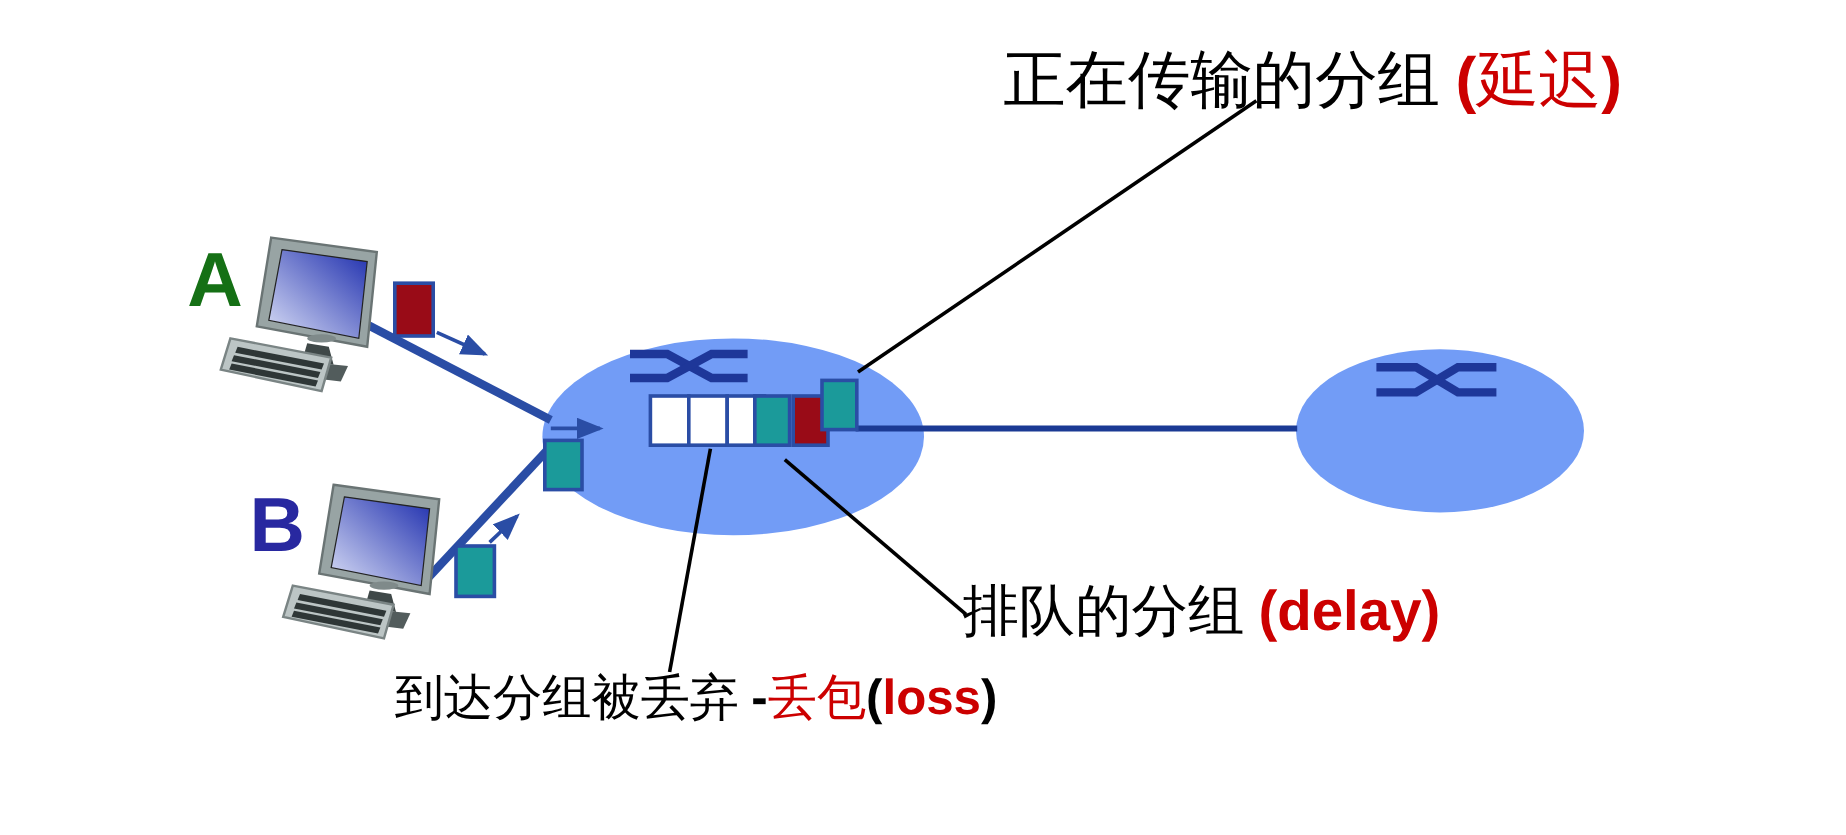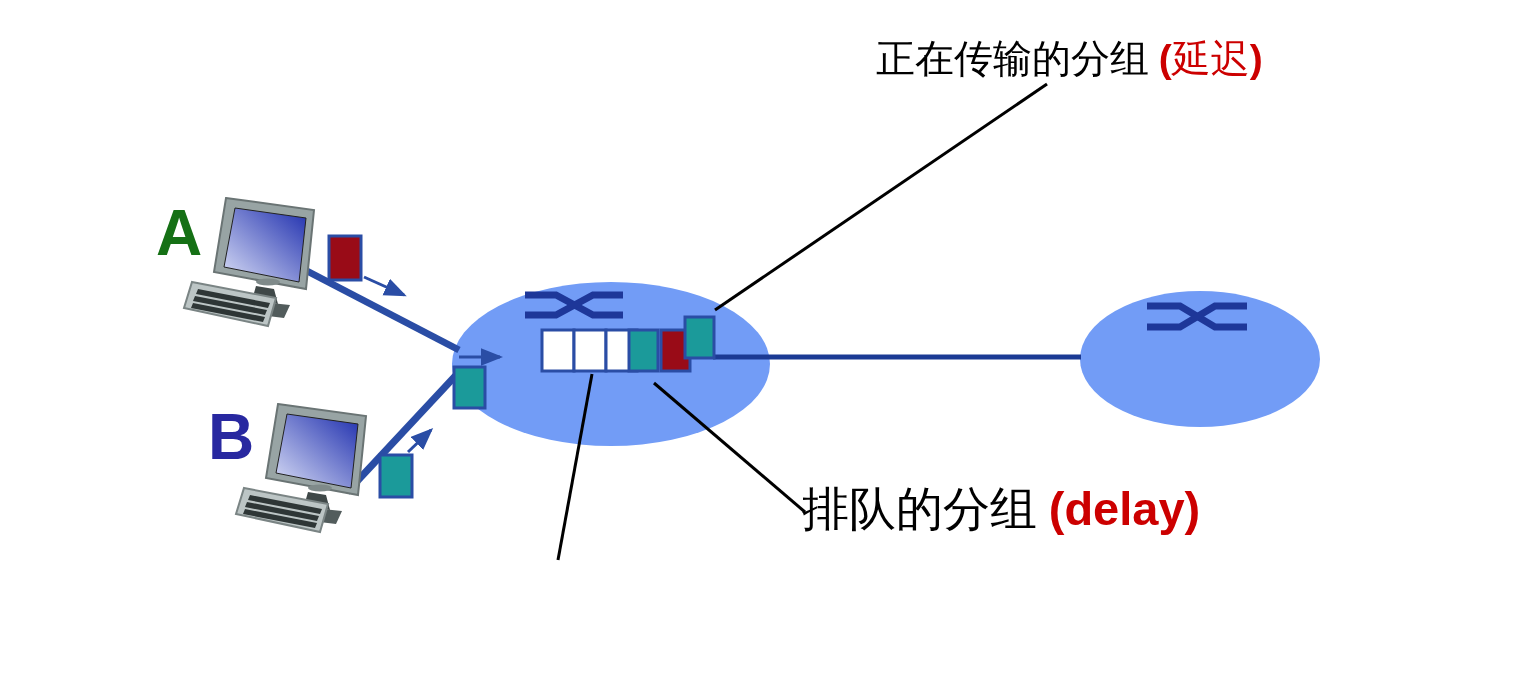--- a/index.html
+++ b/index.html
@@ -5,21 +5,21 @@
   html,body{margin:0;padding:0;}
   body{
     width:1538px;height:696px;position:relative;background:#ffffff;
     font-family:"Liberation Serif","DejaVu Serif",serif;overflow:hidden;
   }
   svg.diagram{position:absolute;left:0;top:0;}
   .lbl{position:absolute;white-space:nowrap;color:#000;}
   .en-bold{font-family:"Liberation Sans","DejaVu Sans",sans-serif;font-weight:bold;}
   .red{color:#cc0000;}
   .b{font-weight:bold;}
-  #label-transmitting{left:876px;top:32px;font-size:39px;}
+  #label-transmitting{left:836px;top:32px;font-size:52px;}
   #label-queued{left:802px;top:478px;font-size:47px;}
   #label-buffer{left:230px;top:554px;width:700px;text-align:center;font-size:41px;line-height:55px;}
   #host-a{left:156px;top:196px;font-size:64px;font-weight:bold;color:#157015;
           font-family:"Liberation Sans","DejaVu Sans",sans-serif;}
   #host-b{left:208px;top:400px;font-size:64px;font-weight:bold;color:#2828a0;
           font-family:"Liberation Sans","DejaVu Sans",sans-serif;}
 </style>
 </head>
 <body>
 
@@ -90,13 +90,16 @@
 
 <div class="lbl" id="label-transmitting">
   <span>正在传输的分组 </span><span class="red b en-bold">(</span><span class="red">延迟</span><span class="red b en-bold">)</span>
 </div>
 
 <div class="lbl" id="label-queued">
   <span>排队的分组 </span><span class="red en-bold">(delay)</span>
 </div>
 
 <div class="lbl" id="label-buffer">
+  <div>
+    <span>到达分组被丢弃 </span><span class="b en-bold">-</span><span class="red">丢包</span><span class="b en-bold">(</span><span class="red b en-bold">loss</span><span class="b en-bold">)</span>
+  </div>
 </div>
 
 </body></html>

